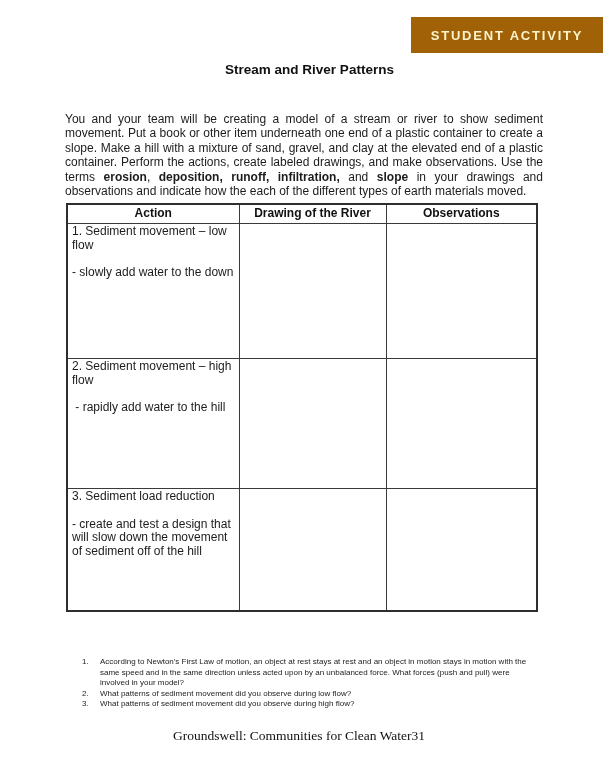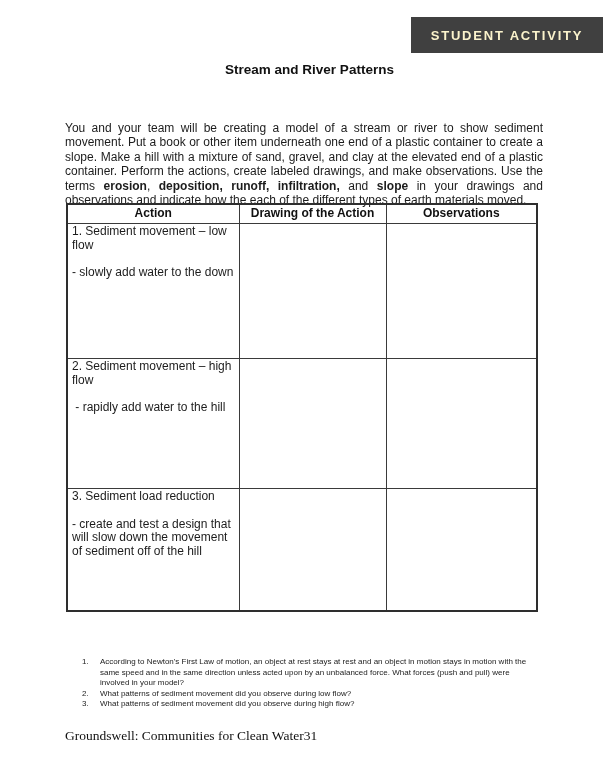--- a/index.html
+++ b/index.html
@@ -6,34 +6,34 @@
   .page{
     position:relative;
     width:603px;height:760px;
     background:#ffffff;
     font-family:"Liberation Sans",sans-serif;
     color:#1c1c1c;
     overflow:hidden;
   }
   .banner{
     position:absolute;left:411px;top:17px;width:192px;height:36px;
-    background:#404040;
+    background:#a16207;
     display:flex;align-items:center;justify-content:center;
   }
   .banner-label{
     color:#FBF3CC;
     font-size:13px;font-weight:bold;letter-spacing:1.8px;
     white-space:nowrap;
   }
   .doc-title{
     position:absolute;top:62px;left:0;width:100%;
     text-align:center;font-size:13.5px;font-weight:bold;color:#111;margin-left:8px;
   }
   .intro{
-    position:absolute;top:109px;left:65px;width:478px;
+    position:absolute;top:100px;left:65px;width:478px;
     font-size:12px;line-height:14.4px;text-align:justify;color:#1c1c1c;
   }
   .b{font-weight:bold;}
   table.grid{
     position:absolute;top:203px;left:66px;width:470px;
     border-collapse:collapse;table-layout:fixed;
     border:2px solid #2e2e2e;
   }
   table.grid th,table.grid td{
     border:1px solid #3a3a3a;
@@ -50,21 +50,21 @@
   tr.r2{height:130px;padding-left:32px;}
   tr.r3{height:122px;}
   .action-title{font-size:12px;line-height:13.5px;}
   .action-detail{font-size:12px;line-height:13.5px;margin-top:14px;white-space:pre-wrap;}
   .fnotes{position:absolute;top:657px;left:82px;width:460px;}
   .fnote{display:flex;font-size:8px;line-height:10.5px;color:#222;}
   .fnote-num{width:18px;flex:none;}
   .fnote-text{flex:1;padding-right:2px;}
   .footer{
     position:absolute;left:65px;right:70px;top:728px;
-    display:flex;justify-content:flex-start;align-items:baseline;
+    display:flex;justify-content:center;align-items:baseline;
     font-family:"Liberation Serif",serif;font-size:13.5px;color:#111;
   }
 </style>
 </head>
 <body>
 
 <div class="page">
 
   <div class="banner">
     <span class="banner-label">STUDENT ACTIVITY</span>
@@ -76,21 +76,21 @@
 
   <table class="grid">
     <colgroup>
       <col style="width:172px">
         <col style="width:147px">
         <col style="width:151px">
     </colgroup>
     <thead>
       <tr>
         <th>Action</th>
-        <th>Drawing of the Action</th>
+        <th>Drawing of the River</th>
         <th>Observations</th>
       </tr>
     </thead>
     <tbody>
       <tr class="r1">
         <td>
           <div class="action-title">1. Sediment movement – low flow</div>
           <div class="action-detail">- slowly add water to the down</div>
         </td>
         <td></td>

